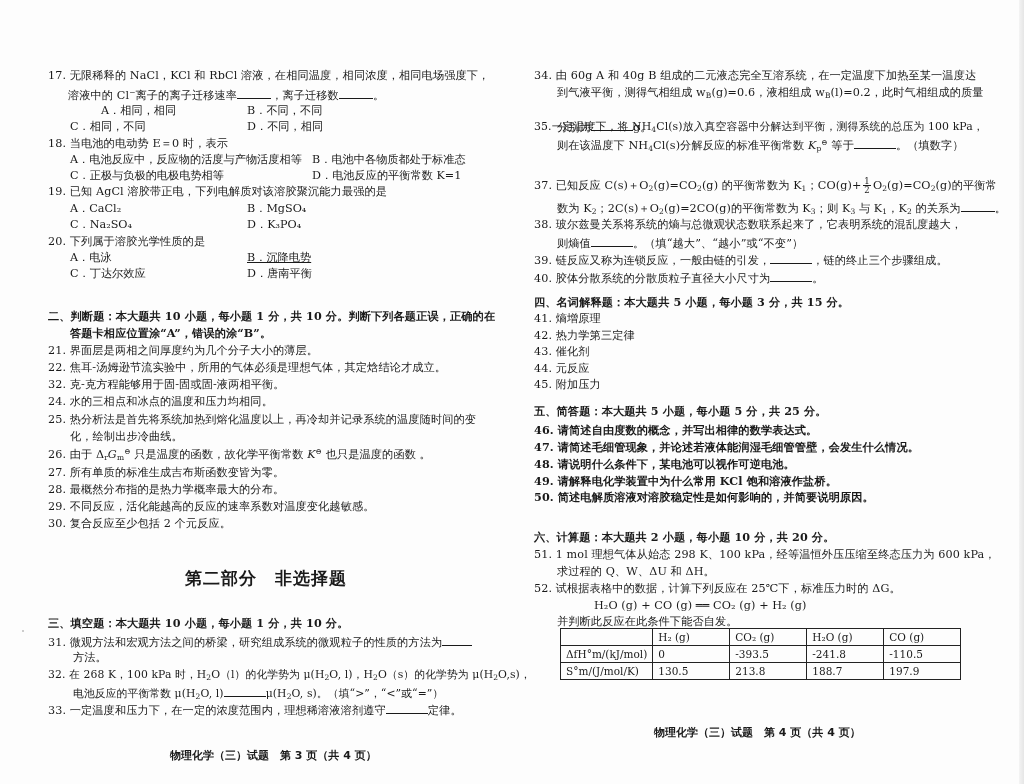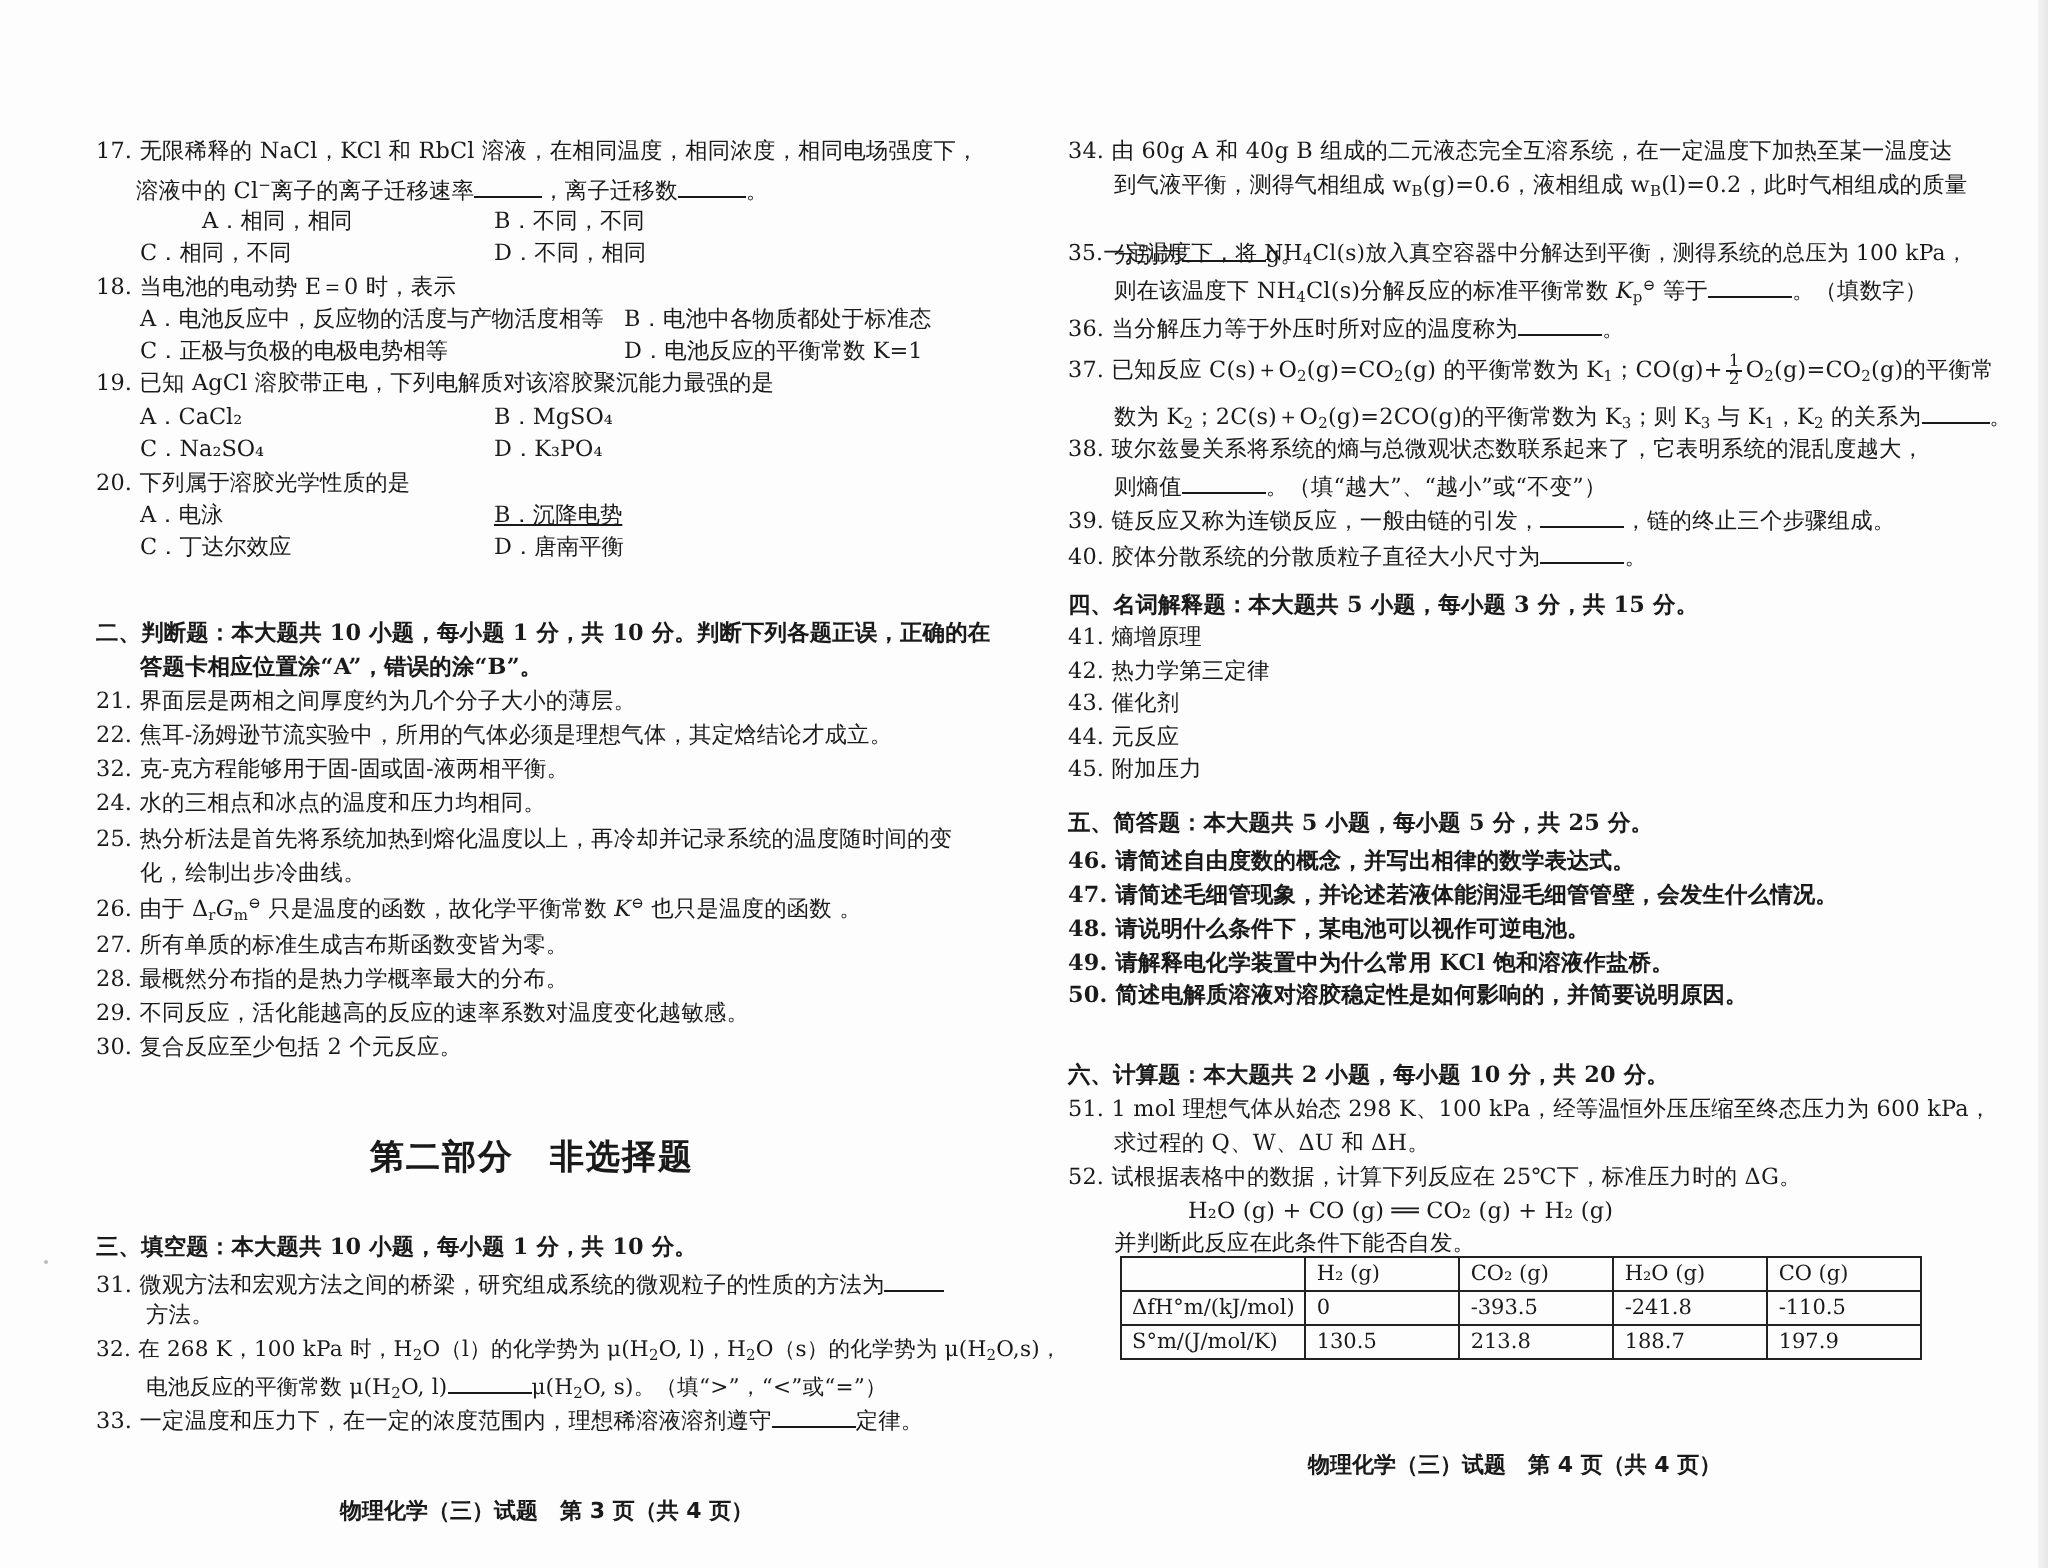--- a/index.html
+++ b/index.html
@@ -122,23 +122,20 @@
     <span>分别为</span><span class="blank" style="width:42px"></span><span>g。</span>
   </div>
 
   <div class="ln" style="left:22px;top:120px;font-size:10.9px;">
     <span>35.</span><span>一定温度下，将 NH</span><sub>4</sub><span>Cl(s)放入真空容器中分解达到平衡，测得系统的总压为 100 kPa，</span>
   </div>
   <div class="ln" style="left:45px;top:137px;">
     <span>则在该温度下 NH</span><sub>4</sub><span>Cl(s)分解反应的标准平衡常数 </span><i>K</i><sub>p</sub><sup>⊖</sup><span> 等于</span><span class="blank" style="width:42px"></span><span>。（填数字）</span>
   </div>
 
-  <div class="ln" style="left:22px;top:156px;">
-    <span>36.</span> <span>当分解压力等于外压时所对应的温度称为</span><span class="blank" style="width:42px"></span><span>。</span>
-  </div>
 
   <div class="ln" style="left:22px;top:177px;">
     <span>37.</span> <span>已知反应 C(s)＋O</span><sub>2</sub><span>(g)=CO</span><sub>2</sub><span>(g)  的平衡常数为 K</span><sub>1</sub><span>；CO(g)+</span><span class="frac"><span class="top">1</span><span>2</span></span><span>O</span><sub>2</sub><span>(g)=CO</span><sub>2</sub><span>(g)的平衡常</span>
   </div>
   <div class="ln" style="left:45px;top:200px;">
     <span>数为 K</span><sub>2</sub><span>；2C(s)＋O</span><sub>2</sub><span>(g)=2CO(g)的平衡常数为 K</span><sub>3</sub><span>；则 K</span><sub>3</sub><span> 与 K</span><sub>1</sub><span>，K</span><sub>2</sub><span> 的关系为</span><span class="blank" style="width:34px"></span><span>。</span>
   </div>
 
   <div class="ln" style="left:22px;top:218px;">
     <span>38.</span> <span>玻尔兹曼关系将系统的熵与总微观状态数联系起来了，它表明系统的混乱度越大，</span>

